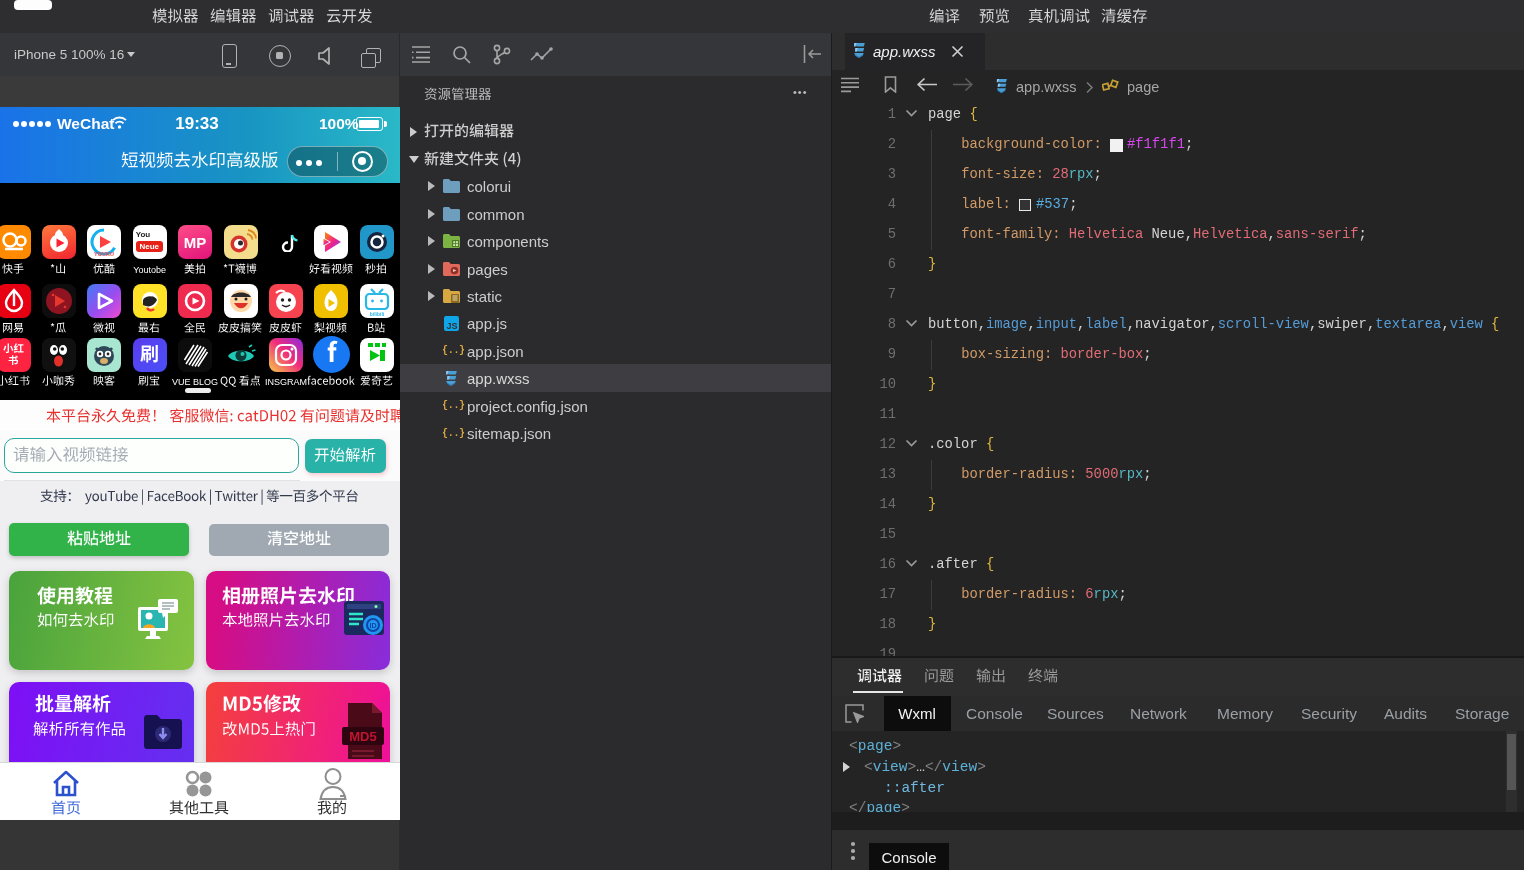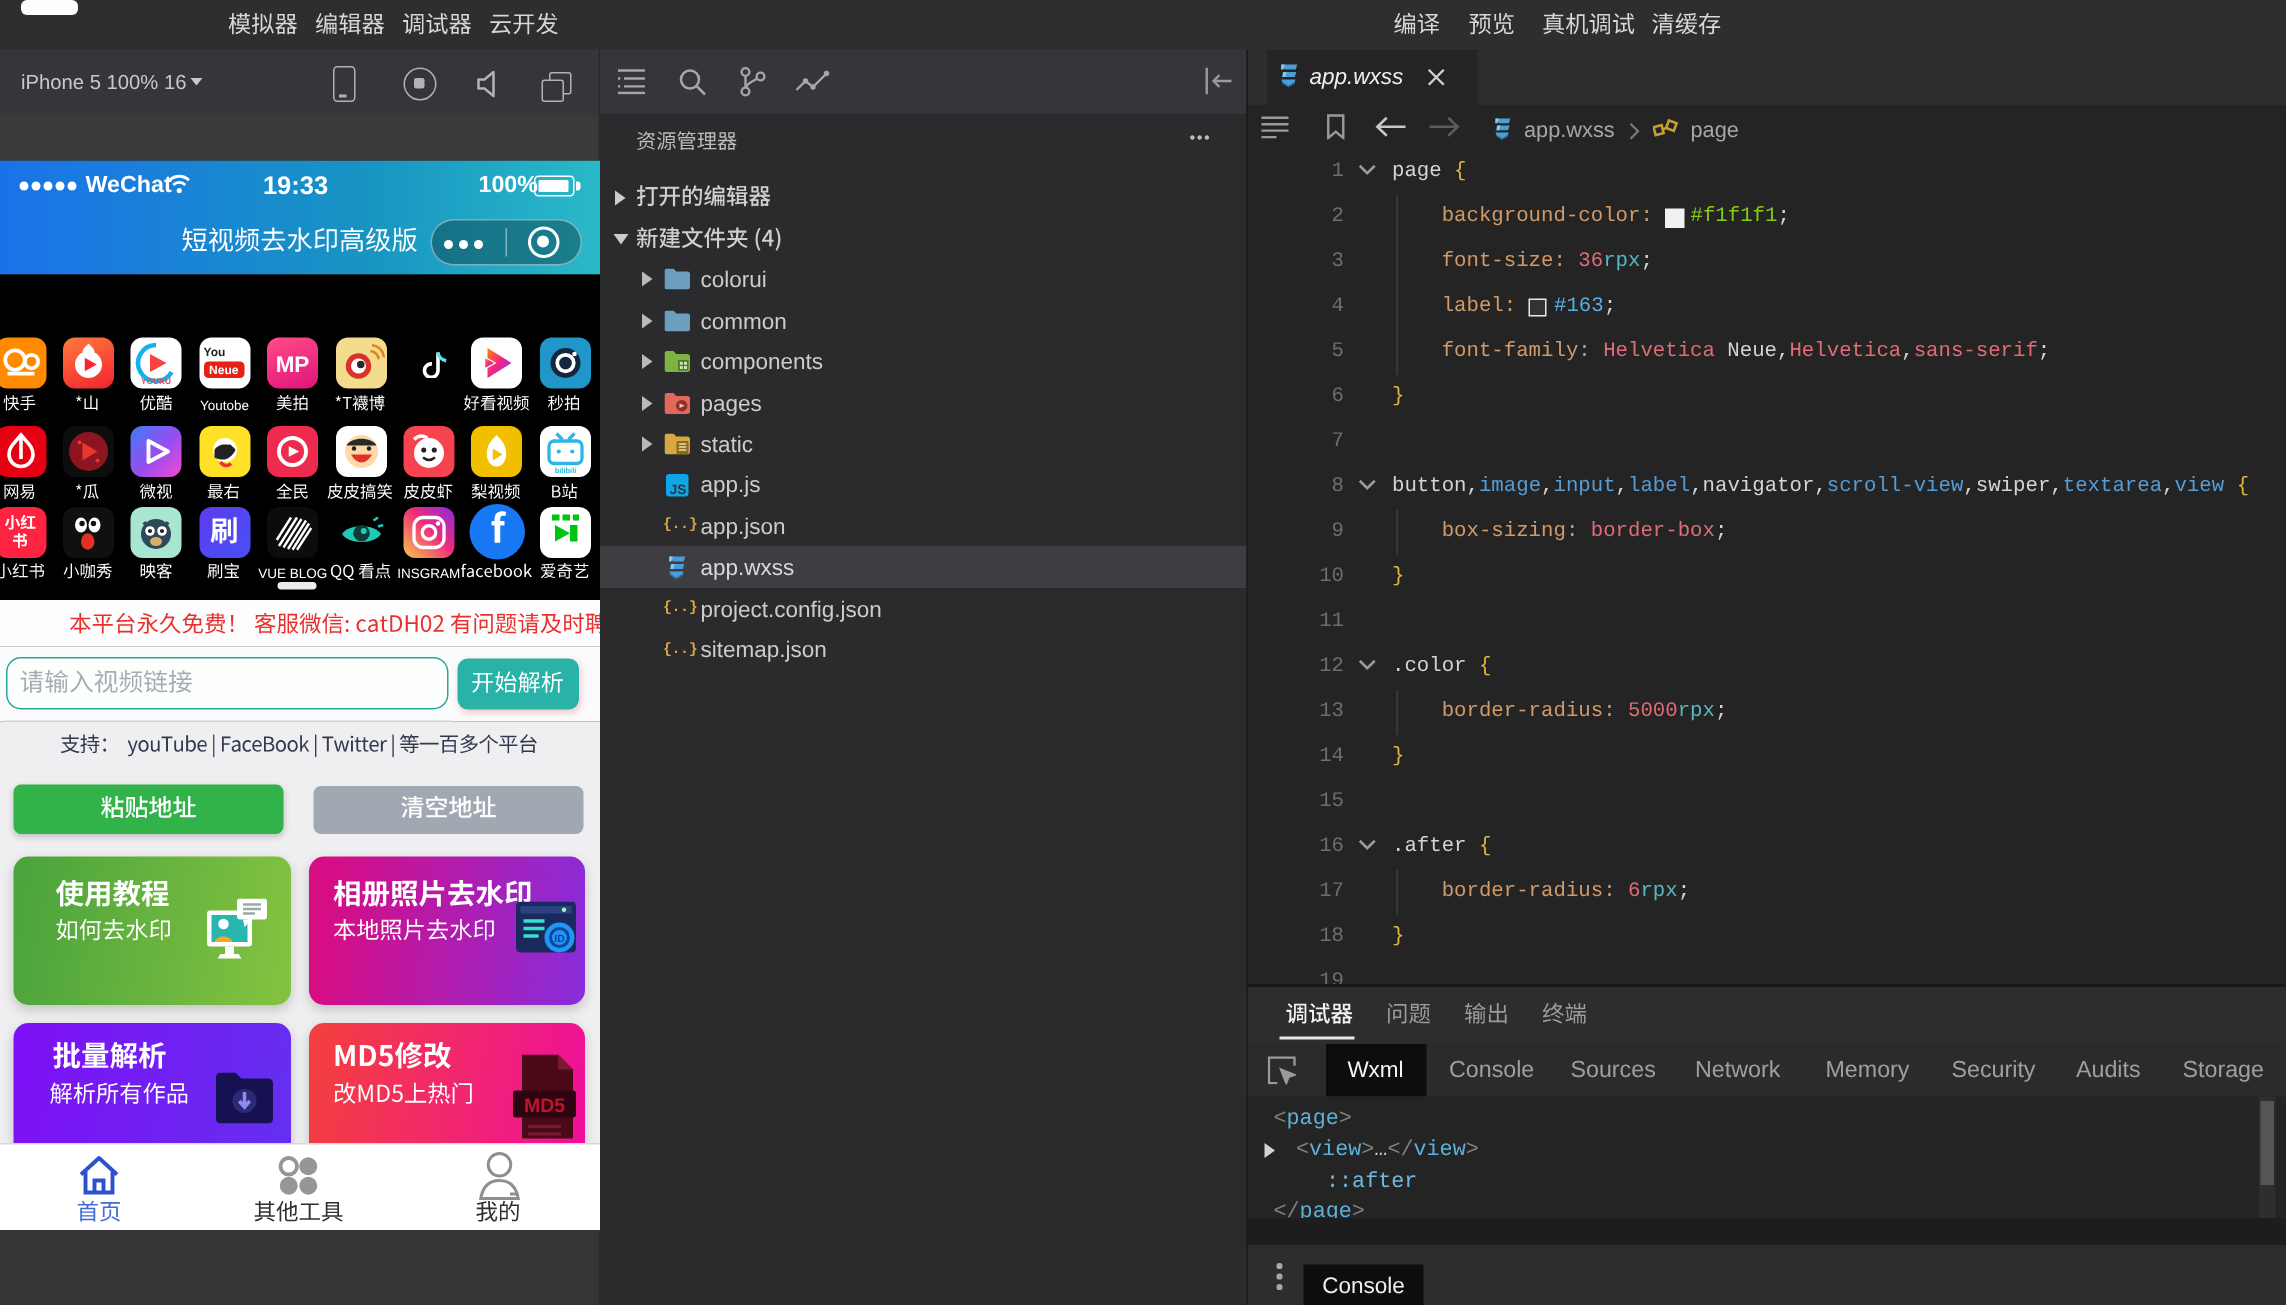--- a/index.html
+++ b/index.html
@@ -237,37 +237,37 @@
     </svg>
     <svg style="position:absolute;left:905px;top:559px" width="13" height="9" viewBox="0 0 13 9" fill="none" stroke="#9a9a9a" stroke-width="1.7">
       <path d="M1.5 1.5l5 5 5-5"></path>
     </svg>
     <div style="position:absolute;left:931px;top:130px;width:1px;height:120px;background:#3c3c3c"></div>
     <div style="position:absolute;left:931px;top:340px;width:1px;height:30px;background:#3c3c3c"></div>
     <div style="position:absolute;left:931px;top:460px;width:1px;height:30px;background:#3c3c3c"></div>
     <div style="position:absolute;left:931px;top:580px;width:1px;height:30px;background:#3c3c3c"></div>
     <div style="position:absolute;left:928px;top:115px;font-family:'Liberation Mono',monospace;font-size:13.8px;color:#d4d4d4;line-height:0;white-space:pre"><span style="color:#d4d4d4">page </span><span style="color:#e0b73e">{</span></div>
     <div style="position:absolute;left:928px;top:145px;font-family:'Liberation Mono',monospace;font-size:13.8px;color:#d4d4d4;line-height:0;white-space:pre">    <span style="color:#d19a66">background-color:</span></div>
-    <div style="position:absolute;left:928px;top:175px;font-family:'Liberation Mono',monospace;font-size:13.8px;color:#d4d4d4;line-height:0;white-space:pre">    <span style="color:#d19a66">font-size:</span> <span style="color:#e06c75">36</span><span style="color:#56b6c2">rpx</span><span style="color:#d4d4d4">;</span></div>
+    <div style="position:absolute;left:928px;top:175px;font-family:'Liberation Mono',monospace;font-size:13.8px;color:#d4d4d4;line-height:0;white-space:pre">    <span style="color:#d19a66">font-size:</span> <span style="color:#e06c75">28</span><span style="color:#56b6c2">rpx</span><span style="color:#d4d4d4">;</span></div>
     <div style="position:absolute;left:928px;top:205px;font-family:'Liberation Mono',monospace;font-size:13.8px;color:#d4d4d4;line-height:0;white-space:pre">    <span style="color:#d19a66">label:</span></div>
     <div style="position:absolute;left:928px;top:235px;font-family:'Liberation Mono',monospace;font-size:13.8px;color:#d4d4d4;line-height:0;white-space:pre">    <span style="color:#d19a66">font-family:</span> <span style="color:#e06c75">Helvetica</span><span style="color:#d4d4d4"> Neue</span><span style="color:#d4d4d4">,</span><span style="color:#e06c75">Helvetica</span><span style="color:#d4d4d4">,</span><span style="color:#e06c75">sans-serif</span><span style="color:#d4d4d4">;</span></div>
     <div style="position:absolute;left:928px;top:265px;font-family:'Liberation Mono',monospace;font-size:13.8px;color:#d4d4d4;line-height:0;white-space:pre"><span style="color:#e0b73e">}</span></div>
     <div style="position:absolute;left:928px;top:325px;font-family:'Liberation Mono',monospace;font-size:13.8px;color:#d4d4d4;line-height:0;white-space:pre"><span style="color:#d4d4d4">button</span><span style="color:#d4d4d4">,</span><span style="color:#569cd6">image</span><span style="color:#d4d4d4">,</span><span style="color:#569cd6">input</span><span style="color:#d4d4d4">,</span><span style="color:#569cd6">label</span><span style="color:#d4d4d4">,</span><span style="color:#d4d4d4">navigator</span><span style="color:#d4d4d4">,</span><span style="color:#569cd6">scroll-view</span><span style="color:#d4d4d4">,</span><span style="color:#d4d4d4">swiper</span><span style="color:#d4d4d4">,</span><span style="color:#569cd6">textarea</span><span style="color:#d4d4d4">,</span><span style="color:#569cd6">view </span><span style="color:#e0b73e">{</span></div>
     <div style="position:absolute;left:928px;top:355px;font-family:'Liberation Mono',monospace;font-size:13.8px;color:#d4d4d4;line-height:0;white-space:pre">    <span style="color:#d19a66">box-sizing:</span> <span style="color:#e06c75">border-box</span><span style="color:#d4d4d4">;</span></div>
     <div style="position:absolute;left:928px;top:385px;font-family:'Liberation Mono',monospace;font-size:13.8px;color:#d4d4d4;line-height:0;white-space:pre"><span style="color:#e0b73e">}</span></div>
     <div style="position:absolute;left:928px;top:445px;font-family:'Liberation Mono',monospace;font-size:13.8px;color:#d4d4d4;line-height:0;white-space:pre"><span style="color:#d4d4d4">.color </span><span style="color:#e0b73e">{</span></div>
     <div style="position:absolute;left:928px;top:475px;font-family:'Liberation Mono',monospace;font-size:13.8px;color:#d4d4d4;line-height:0;white-space:pre">    <span style="color:#d19a66">border-radius:</span> <span style="color:#e06c75">5000</span><span style="color:#56b6c2">rpx</span><span style="color:#d4d4d4">;</span></div>
     <div style="position:absolute;left:928px;top:505px;font-family:'Liberation Mono',monospace;font-size:13.8px;color:#d4d4d4;line-height:0;white-space:pre"><span style="color:#e0b73e">}</span></div>
     <div style="position:absolute;left:928px;top:565px;font-family:'Liberation Mono',monospace;font-size:13.8px;color:#d4d4d4;line-height:0;white-space:pre"><span style="color:#d4d4d4">.after </span><span style="color:#e0b73e">{</span></div>
     <div style="position:absolute;left:928px;top:595px;font-family:'Liberation Mono',monospace;font-size:13.8px;color:#d4d4d4;line-height:0;white-space:pre">    <span style="color:#d19a66">border-radius:</span> <span style="color:#e06c75">6</span><span style="color:#56b6c2">rpx</span><span style="color:#d4d4d4">;</span></div>
     <div style="position:absolute;left:928px;top:625px;font-family:'Liberation Mono',monospace;font-size:13.8px;color:#d4d4d4;line-height:0;white-space:pre"><span style="color:#e0b73e">}</span></div>
     <div style="position:absolute;left:1110px;top:138.5px;width:13px;height:13px;background:#f1f1f1"></div>
     <div style="position:absolute;left:1019px;top:199px;width:12px;height:12px;background:#333;border:1.6px solid #e8e8e8"></div>
-    <div style="position:absolute;left:1127px;top:145px;font-family:'Liberation Mono',monospace;font-size:13.8px;color:#d4d4d4;line-height:0;white-space:pre"><span style="color:#84cc16">#f1f1f1</span><span style="color:#d4d4d4">;</span></div>
-    <div style="position:absolute;left:1036px;top:205px;font-family:'Liberation Mono',monospace;font-size:13.8px;color:#d4d4d4;line-height:0;white-space:pre"><span style="color:#58aee0">#163</span><span style="color:#d4d4d4">;</span></div>
+    <div style="position:absolute;left:1127px;top:145px;font-family:'Liberation Mono',monospace;font-size:13.8px;color:#d4d4d4;line-height:0;white-space:pre"><span style="color:#d946ef">#f1f1f1</span><span style="color:#d4d4d4">;</span></div>
+    <div style="position:absolute;left:1036px;top:205px;font-family:'Liberation Mono',monospace;font-size:13.8px;color:#d4d4d4;line-height:0;white-space:pre"><span style="color:#58aee0">#537</span><span style="color:#d4d4d4">;</span></div>
     <div style="position:absolute;left:831px;top:656px;width:693px;height:214px;background:#2d2d2d;border-top:2px solid #191919"></div>
     <div style="position:absolute;left:857.0px;top:668.2px">
       <svg width="46" height="17" viewBox="0 -13.2 46 17" style="display:block">
         <path d="M1.4 -11.5C2.2 -10.8 3.3 -9.8 3.7 -9.1L4.7 -10.1C4.2 -10.8 3.1 -11.7 2.3 -12.4ZM0.6 -8V-6.6H2.6V-1.8C2.6 -1 2 -0.3 1.7 -0C1.9 0.2 2.4 0.6 2.5 0.9C2.8 0.6 3.1 0.3 5.1 -1.3C4.9 -0.7 4.6 -0.1 4.2 0.5C4.5 0.6 5 1 5.2 1.3C6.7 -0.8 6.9 -4 6.9 -6.3V-10.8H12.7V-0.3C12.7 -0.1 12.6 -0 12.4 -0C12.2 -0 11.5 -0 10.8 -0.1C10.9 0.3 11.1 0.9 11.2 1.2C12.2 1.2 12.9 1.2 13.3 1C13.8 0.8 13.9 0.4 13.9 -0.3V-12H5.7V-6.3C5.7 -5 5.6 -3.4 5.3 -1.9C5.1 -2.2 5 -2.5 4.9 -2.8L3.9 -2V-8ZM9.2 -10.4V-9.3H7.8V-8.2H9.2V-6.9H7.4V-5.9H12.2V-6.9H10.3V-8.2H11.8V-9.3H10.3V-10.4ZM7.7 -4.8V-0.5H8.7V-1.2H11.7V-4.8ZM8.7 -3.8H10.7V-2.2H8.7Z M16.6 -11.5C17.4 -10.9 18.4 -9.9 18.9 -9.2L19.9 -10.2C19.4 -10.8 18.4 -11.8 17.6 -12.4ZM26.7 -11.9C27.3 -11.2 28 -10.3 28.2 -9.8L29.3 -10.4C29 -11 28.3 -11.9 27.7 -12.5ZM15.8 -8V-6.6H17.7V-1.6C17.7 -0.9 17.2 -0.5 16.9 -0.3C17.2 -0 17.5 0.6 17.6 0.9C17.9 0.6 18.3 0.3 20.9 -1.4C20.8 -1.7 20.6 -2.2 20.6 -2.6L19 -1.6V-8ZM25 -12.6 25 -9.6H20.2V-8.3H25.1C25.4 -2.5 26.1 1.2 27.9 1.2C28.5 1.2 29.2 0.6 29.6 -2.1C29.3 -2.2 28.7 -2.6 28.5 -2.9C28.4 -1.5 28.2 -0.7 28 -0.7C27.2 -0.7 26.7 -3.9 26.5 -8.3H29.4V-9.6H26.5C26.4 -10.6 26.4 -11.6 26.4 -12.6ZM20.4 -1 20.8 0.3C22.1 -0.1 23.7 -0.6 25.2 -1L25 -2.3L23.4 -1.8V-5H24.7V-6.3H20.7V-5H22.1V-1.5Z M33.1 -10.8H35.3V-9H33.1ZM39.5 -10.8H41.8V-9H39.5ZM39.1 -7.2C39.7 -7 40.4 -6.7 40.9 -6.4H37C37.3 -6.8 37.5 -7.3 37.8 -7.7L36.7 -7.9V-12H31.9V-7.8H36.3C36 -7.3 35.7 -6.9 35.4 -6.4H30.7V-5.1H34.1C33.1 -4.3 31.9 -3.6 30.4 -3C30.7 -2.8 31 -2.2 31.2 -1.9L31.9 -2.2V1.3H33.2V0.9H35.3V1.2H36.7V-3.4H34C34.8 -3.9 35.4 -4.5 36 -5.1H38.7C39.2 -4.5 39.9 -3.9 40.7 -3.4H38.2V1.3H39.5V0.9H41.8V1.2H43.2V-2.1L43.8 -1.9C44 -2.3 44.4 -2.8 44.7 -3.1C43.1 -3.5 41.5 -4.2 40.4 -5.1H44.3V-6.4H41.7L42.1 -6.8C41.7 -7.2 41 -7.5 40.3 -7.8H43.2V-12H38.2V-7.8H39.7ZM33.2 -0.4V-2.2H35.3V-0.4ZM39.5 -0.4V-2.2H41.8V-0.4Z" fill="#f2f2f2"></path>
       </svg>
     </div>
     <div style="position:absolute;left:853px;top:691px;width:50px;height:2px;background:#e8e8e8"></div>
     <div style="position:absolute;left:924.0px;top:668.2px">
       <svg width="31" height="17" viewBox="0 -13.2 31 17" style="display:block">
         <path d="M1.4 -9.2V1.2H2.5V-9.2ZM1.6 -11.9C2.3 -11.1 3.3 -10 3.8 -9.3L4.6 -10C4.2 -10.6 3.1 -11.7 2.4 -12.4ZM5.3 -11.8V-10.7H12.5V-0.4C12.5 -0.1 12.4 -0 12.1 -0C11.9 -0 11 0 10.1 -0C10.2 0.3 10.4 0.8 10.5 1.1C11.7 1.1 12.5 1.1 13 0.9C13.4 0.7 13.6 0.4 13.6 -0.4V-11.8ZM4.8 -8V-1.5H5.9V-2.5H10.1V-8ZM5.9 -7H9V-3.5H5.9Z M17.6 -9.2H20.7V-8.1H17.6ZM17.6 -11.1H20.7V-10H17.6ZM16.6 -12V-7.3H21.8V-12ZM25.4 -7.9C25.3 -4.1 25 -2.1 21.9 -1.2C22.1 -1 22.3 -0.6 22.4 -0.4C25.8 -1.5 26.3 -3.7 26.4 -7.9ZM25.9 -2.8C26.9 -2.1 28 -1.1 28.6 -0.5L29.3 -1.2C28.7 -1.8 27.5 -2.7 26.6 -3.4ZM16.9 -4.5C16.8 -2.4 16.5 -0.6 15.5 0.6C15.7 0.7 16.2 1 16.3 1.2C16.9 0.4 17.2 -0.4 17.5 -1.5C18.8 0.5 21 0.9 24.2 0.9H29C29.1 0.6 29.3 0.1 29.4 -0.1C28.6 -0.1 24.9 -0.1 24.2 -0.1C22.4 -0.1 20.9 -0.2 19.8 -0.6V-2.8H22.2V-3.7H19.8V-5.3H22.5V-6.1H15.7V-5.3H18.8V-1.2C18.3 -1.6 18 -2 17.7 -2.6C17.7 -3.2 17.8 -3.8 17.8 -4.5ZM23.1 -9.5V-3.2H24V-8.7H27.6V-3.3H28.6V-9.5H25.8C26 -10 26.2 -10.5 26.4 -11H29.3V-11.9H22.5V-11H25.2C25.1 -10.5 24.9 -10 24.8 -9.5Z" fill="#9b9b9b"></path>

